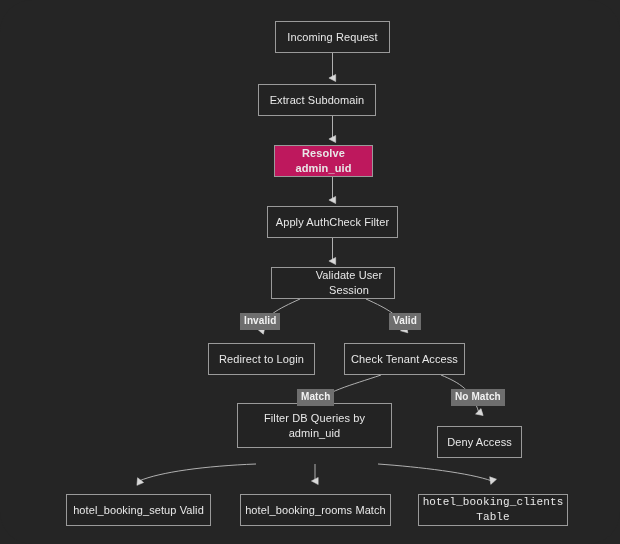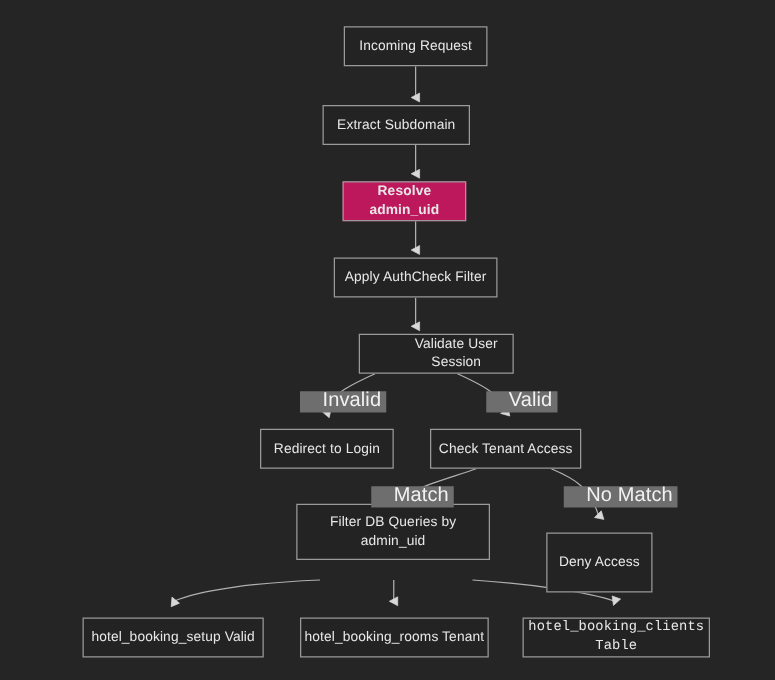--- a/index.html
+++ b/index.html
@@ -37,25 +37,26 @@
     justify-content: center;
     text-align: center;
     letter-spacing: 0.1px;
     white-space: pre-line;
   }
   .edge-label {
     position: absolute;
     box-sizing: border-box;
     background: #6e6e6e;
     color: #f2f2f2;
-    font-size: 16px;
+    font-size: 10px;
     line-height: 14px;
-    padding: 1px 4px 2px 18px;
+    padding: 1px 4px 2px 4px;
     white-space: nowrap;
     letter-spacing: 0.1px;
+    font-weight: bold;
   }
 </style>
 </head>
 <body>
 
 <div id="canvas">
 
   <svg id="edges" viewBox="0 0 620 544" xmlns="http://www.w3.org/2000/svg">
     <defs>
       <marker id="arrowhead" markerWidth="9" markerHeight="9" refX="4.2" refY="4" orient="auto" markerUnits="userSpaceOnUse">
@@ -75,28 +76,28 @@
         <path d="M 315 464 L 315 481" fill="none" stroke="#b0b0b0" stroke-width="1" marker-end="url(#arrowhead)"></path>
         <path d="M 378 464 C 420 467 470 473 492 481" fill="none" stroke="#b0b0b0" stroke-width="1" marker-end="url(#arrowhead)"></path>
       </g>
   </svg>
 
   <div id="node-layer">
       <div class="node" style="left: 275px; top: 21px; width: 115px; height: 32px; border-color: rgb(154, 154, 154); background: rgb(35, 35, 35); color: rgb(232, 232, 232);">Incoming Request</div>
       <div class="node" style="left: 258px; top: 84px; width: 118px; height: 32px; border-color: rgb(154, 154, 154); background: rgb(35, 35, 35); color: rgb(232, 232, 232);">Extract Subdomain</div>
       <div class="node" style="left: 274px; top: 145px; width: 99px; height: 32px; border-color: rgb(154, 154, 154); background: #be185d; color: rgb(232, 232, 232); font-weight: bold;">Resolve admin_uid</div>
       <div class="node" style="left: 267px; top: 206px; width: 131px; height: 32px; border-color: rgb(154, 154, 154); background: rgb(35, 35, 35); color: rgb(232, 232, 232);">Apply AuthCheck Filter</div>
-      <div class="node" style="left: 287px; top: 267px; width: 124px; height: 32px; border-color: rgb(154, 154, 154); background: rgb(35, 35, 35); color: rgb(232, 232, 232); padding-left: 32px;">Validate User Session</div>
+      <div class="node" style="left: 271px; top: 267px; width: 124px; height: 32px; border-color: rgb(154, 154, 154); background: rgb(35, 35, 35); color: rgb(232, 232, 232); padding-left: 32px;">Validate User Session</div>
       <div class="node" style="left: 208px; top: 343px; width: 107px; height: 32px; border-color: rgb(154, 154, 154); background: rgb(35, 35, 35); color: rgb(232, 232, 232);">Redirect to Login</div>
       <div class="node" style="left: 344px; top: 343px; width: 121px; height: 32px; border-color: rgb(154, 154, 154); background: rgb(35, 35, 35); color: rgb(232, 232, 232);">Check Tenant Access</div>
       <div class="node" style="left: 237px; top: 403px; width: 155px; height: 45px; border-color: rgb(154, 154, 154); background: rgb(35, 35, 35); color: rgb(232, 232, 232);">Filter DB Queries by
 admin_uid</div>
-      <div class="node" style="left: 437px; top: 426px; width: 85px; height: 48px; border-color: rgb(154, 154, 154); background: rgb(35, 35, 35); color: rgb(232, 232, 232);">Deny Access</div>
+      <div class="node" style="left: 437px; top: 426px; width: 85px; height: 32px; border-color: rgb(154, 154, 154); background: rgb(35, 35, 35); color: rgb(232, 232, 232);">Deny Access</div>
       <div class="node" style="left: 66px; top: 494px; width: 145px; height: 32px; border-color: rgb(154, 154, 154); background: rgb(35, 35, 35); color: rgb(232, 232, 232);">hotel_booking_setup Valid</div>
-      <div class="node" style="left: 240px; top: 494px; width: 151px; height: 32px; border-color: rgb(154, 154, 154); background: rgb(35, 35, 35); color: rgb(232, 232, 232);">hotel_booking_rooms Tenant</div>
+      <div class="node" style="left: 240px; top: 494px; width: 151px; height: 32px; border-color: rgb(154, 154, 154); background: rgb(35, 35, 35); color: rgb(232, 232, 232);">hotel_booking_rooms Match</div>
       <div class="node" style="left: 418px; top: 494px; width: 150px; height: 32px; border-color: rgb(154, 154, 154); background: rgb(35, 35, 35); color: rgb(232, 232, 232); font-family: Liberation Mono, monospace;">hotel_booking_clients Table</div>
     </div>
   <div id="label-layer">
       <div class="edge-label" style="left: 240px; top: 313px; background: rgb(110, 110, 110); color: rgb(242, 242, 242);">Invalid</div>
       <div class="edge-label" style="left: 389px; top: 313px; background: rgb(110, 110, 110); color: rgb(242, 242, 242);">Valid</div>
       <div class="edge-label" style="left: 297px; top: 389px; background: rgb(110, 110, 110); color: rgb(242, 242, 242);">Match</div>
       <div class="edge-label" style="left: 451px; top: 389px; background: rgb(110, 110, 110); color: rgb(242, 242, 242);">No Match</div>
     </div>
 
 </div>

